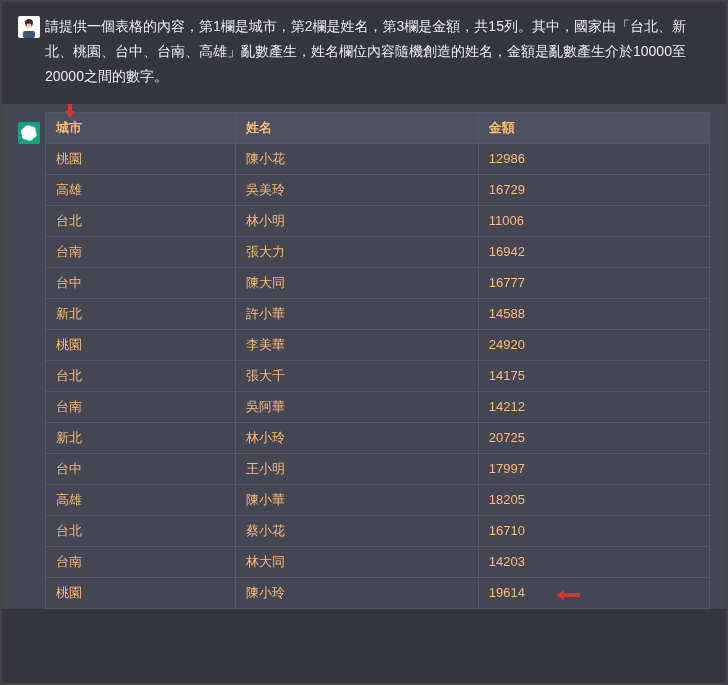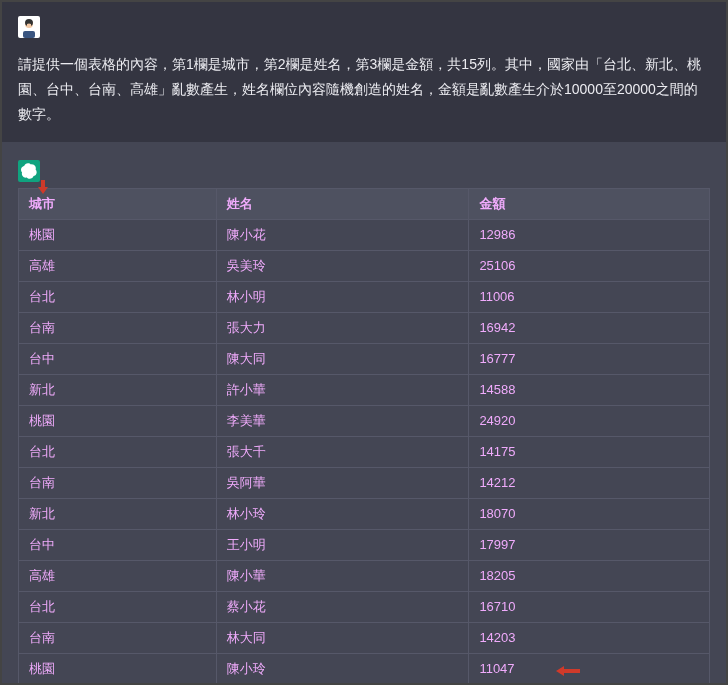--- a/index.html
+++ b/index.html
@@ -9,22 +9,21 @@
       background: #343541;
       font-family: -apple-system, BlinkMacSystemFont, "Segoe UI", sans-serif;
       color: #ececf1;
       font-size: 14px;
       border: 2px solid #444;
       overflow: hidden;
     }
     .message-row {
       display: flex;
       padding: 10px 16px 14px 16px;
-      gap: 12px;
-      flex-direction: column;
+      gap: 5px;
     }
     .user-message { background: #343541; }
     .assistant-message { background: #444654; padding-top: 0; padding-bottom: 0; }
     .avatar {
       width: 22px;
       height: 22px;
       flex-shrink: 0;
       border-radius: 2px;
       margin-top: 4px;
     }
@@ -35,21 +34,21 @@
     .table-wrap { flex: 1; position: relative; padding-top: 8px; }
     table {
       width: 100%;
       border-collapse: collapse;
       font-size: 13px;
     }
     th, td {
       border: 1px solid #565869;
       padding: 6px 10px;
       text-align: left;
-      color: #f0abfc;
+      color: #fdba74;
     }
     th {
       background: #4e5160;
       font-weight: 600;
     }
     td { background: #444654; }
     .arrow-red {
       position: absolute;
       color: #cf3a2a;
       font-size: 18px;
@@ -100,21 +99,21 @@
       </thead>
       <tbody>
           <tr>
             <td>桃園</td>
             <td>陳小花</td>
             <td>12986</td>
           </tr>
           <tr>
             <td>高雄</td>
             <td>吳美玲</td>
-            <td>25106</td>
+            <td>16729</td>
           </tr>
           <tr>
             <td>台北</td>
             <td>林小明</td>
             <td>11006</td>
           </tr>
           <tr>
             <td>台南</td>
             <td>張大力</td>
             <td>16942</td>
@@ -140,21 +139,21 @@
             <td>14175</td>
           </tr>
           <tr>
             <td>台南</td>
             <td>吳阿華</td>
             <td>14212</td>
           </tr>
           <tr>
             <td>新北</td>
             <td>林小玲</td>
-            <td>18070</td>
+            <td>20725</td>
           </tr>
           <tr>
             <td>台中</td>
             <td>王小明</td>
             <td>17997</td>
           </tr>
           <tr>
             <td>高雄</td>
             <td>陳小華</td>
             <td>18205</td>
@@ -165,21 +164,21 @@
             <td>16710</td>
           </tr>
           <tr>
             <td>台南</td>
             <td>林大同</td>
             <td>14203</td>
           </tr>
           <tr>
             <td>桃園</td>
             <td>陳小玲</td>
-            <td>11047</td>
+            <td>19614</td>
           </tr>
         </tbody>
     </table>
     <span class="arrow-red arrow-left">
       <svg width="24" height="10" viewBox="0 0 24 10">
           <path d="M0 5 L8 0 L8 3 L24 3 L24 7 L8 7 L8 10 Z" fill="#cf3a2a"></path>
         </svg>
     </span>
   </div>
 </div>

